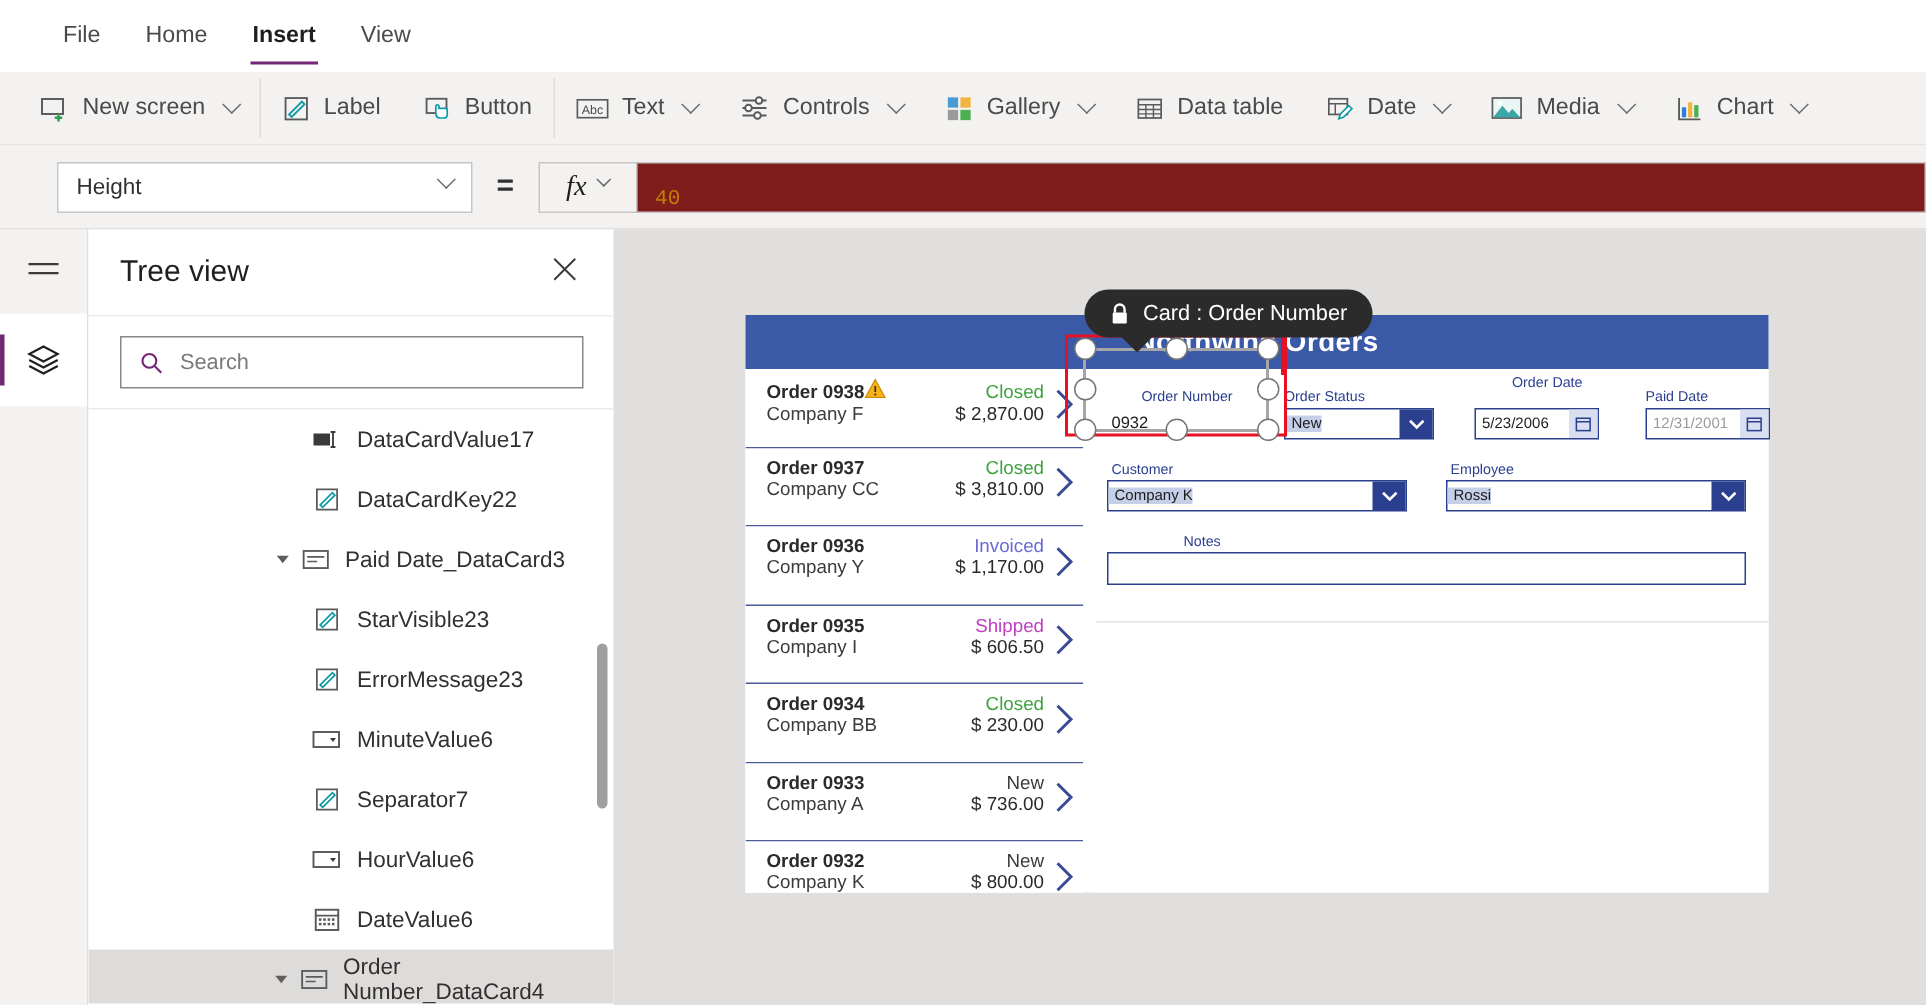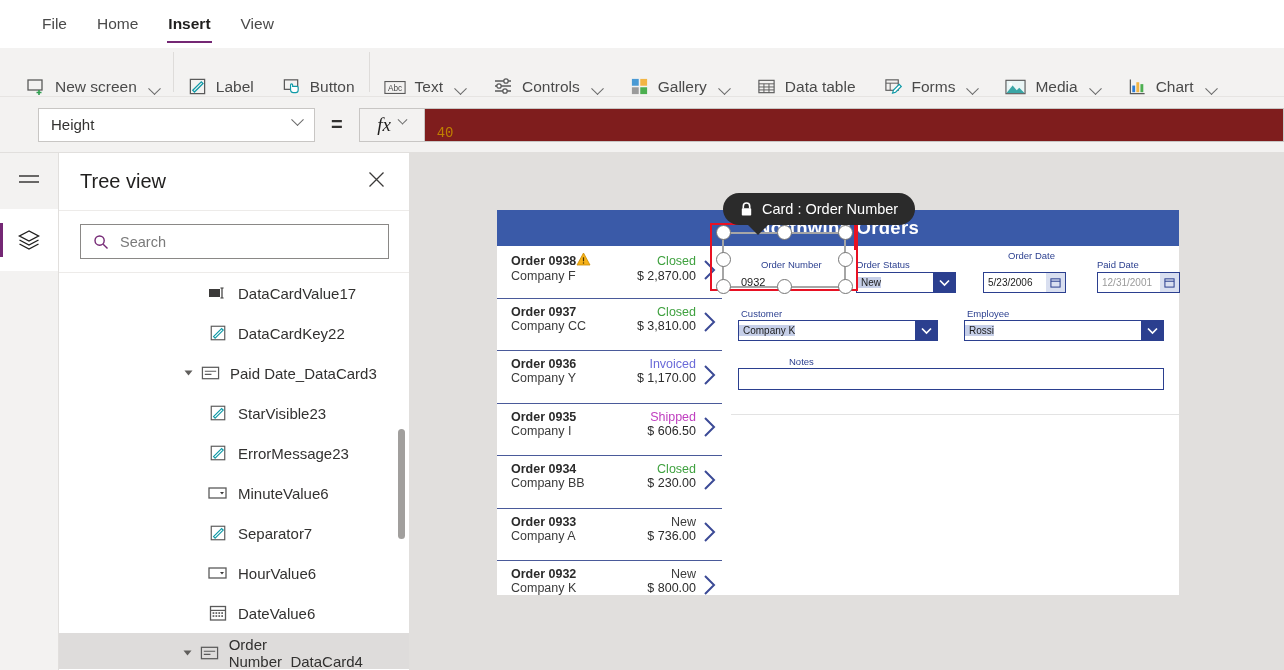--- a/index.html
+++ b/index.html
@@ -28,21 +28,21 @@
     height: 2.5px; background: #742774;
   }
 
   
   .ribbon {
     position: absolute; left: 0; top: 48px; width: 1284px; height: 49px;
     background: #f3f2f1; border-bottom: 1px solid #e6e4e2;
     display: flex; align-items: center; overflow: hidden;
   }
   .rib-btn {
-    display: flex; align-items: flex-end; gap: 9px;
+    display: flex; align-items: center; gap: 9px;
     padding: 0 14px; height: 100%; cursor: pointer; white-space: nowrap;
   }
   .rib-label { font-size: 15.5px; color: #4a4a4a; }
   .rib-sep { width: 1px; height: 40px; background: #dedcda; }
   .caret {
     display: inline-block; width: 9px; height: 9px;
     border-right: 1.4px solid #6b6b6b; border-bottom: 1.4px solid #6b6b6b;
     transform: rotate(45deg) translate(-2px,-2px); margin-left: 4px;
   }
   .icon { display: inline-flex; align-items: center; justify-content: center; }
@@ -318,21 +318,21 @@
     </div>
 
     <div class="rib-btn">
       <span class="icon">
         <svg width="19" height="19" viewBox="0 0 20 20">
             <rect x="2" y="3" width="13" height="11" fill="none" stroke="#5a5a5a" stroke-width="1.2"></rect>
             <path d="M2 6.5h13M6.5 6.5v7.5" stroke="#5a5a5a" stroke-width="1"></path>
             <path d="M9 17l1-3.2 6-6 2.2 2.2-6 6z" fill="#fff" stroke="#0e9aa7" stroke-width="1.2"></path>
           </svg>
       </span>
-      <span class="rib-label">Forms</span>
+      <span class="rib-label">Date</span>
       <span class="caret"></span>
     </div>
 
     <div class="rib-btn">
       <span class="icon">
         <svg width="21" height="18" viewBox="0 0 22 18">
             <rect x="1" y="2" width="20" height="14" fill="#eaf6f6" stroke="#5a5a5a" stroke-width="1.2"></rect>
             <path d="M1.6 15.4L8 7.5l4.3 5 2.6-2.8 5.5 5.7z" fill="#3aa6a6"></path>
             <circle cx="6" cy="6" r="1.7" fill="#fff"></circle>
           </svg>

